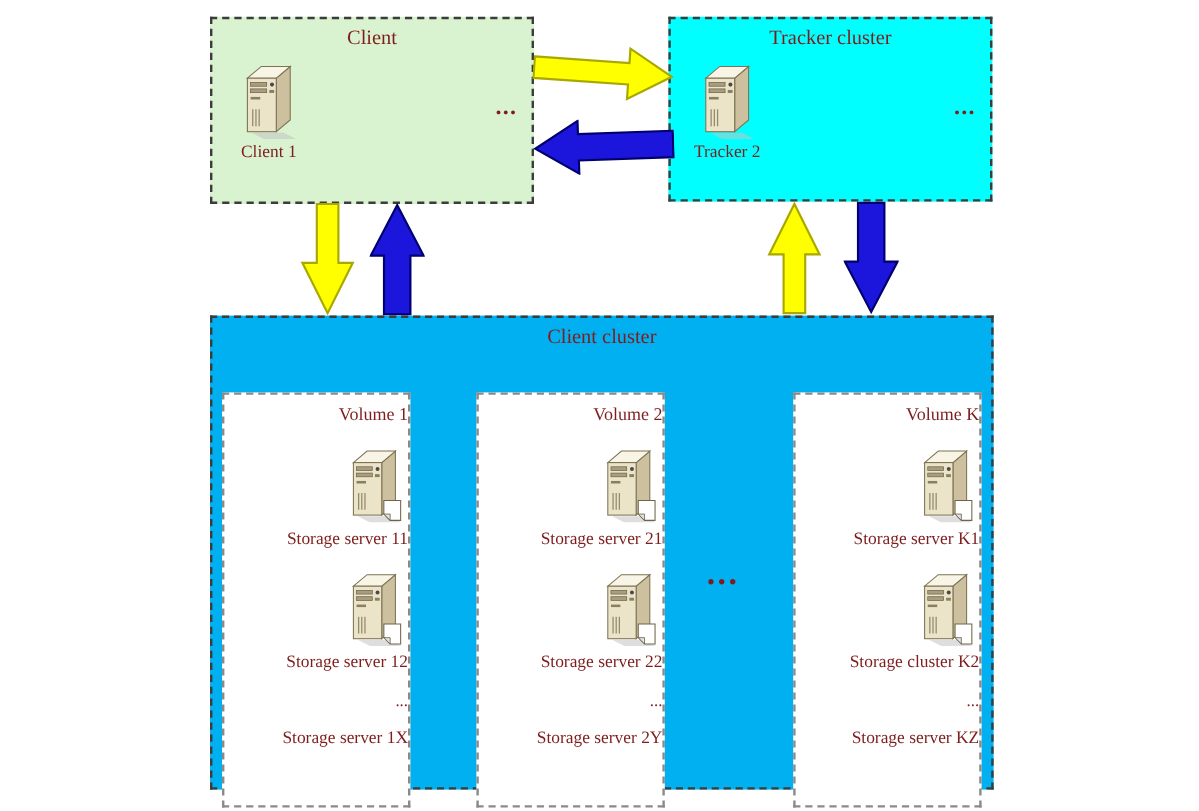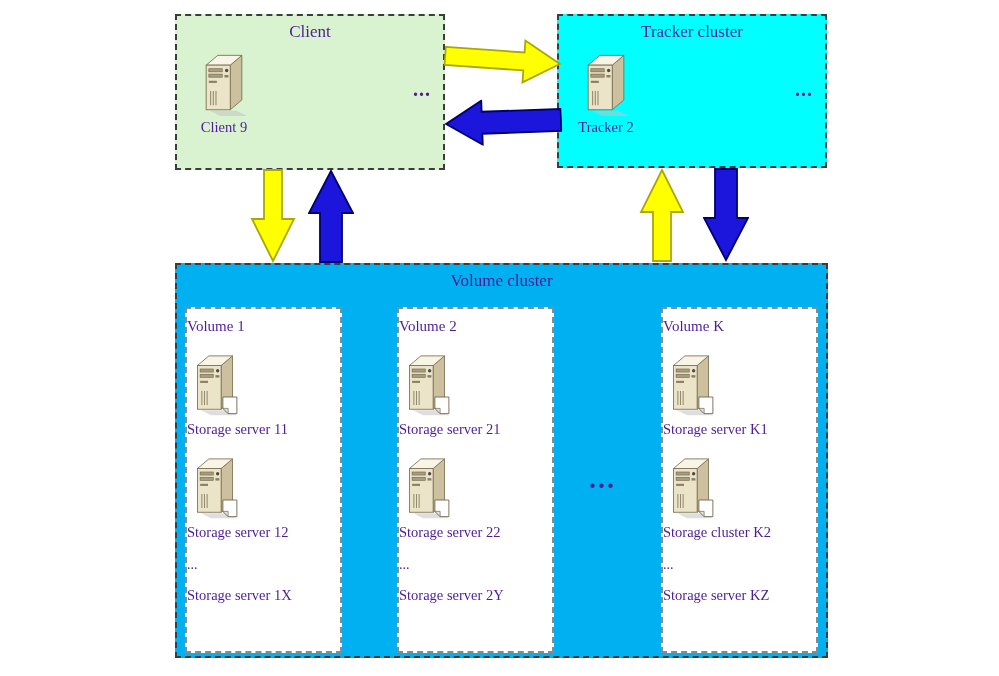--- a/index.html
+++ b/index.html
@@ -1,33 +1,33 @@
 <!DOCTYPE html>
 <html style="--client_bg: #d9f2cf; --tracker_bg: #00ffff; --storage_bg: #00b0f0; --arrow_yellow: #ffff00; --arrow_yellow_border: #a8a800; --arrow_blue: #1c16dd; --arrow_blue_border: #00006e;"><head>
 <meta charset="utf-8">
 <style>
   html,body { margin:0; padding:0; background:#ffffff; }
   .canvas {
     position:relative; width:999px; height:676px; background:#ffffff;
-    font-family:"Liberation Serif","DejaVu Serif",serif; color:#4c1d95; overflow:hidden;
+    font-family:"Liberation Serif","DejaVu Serif",serif; color:#7f1d1d; overflow:hidden;
   }
   .box { position:absolute; box-sizing:border-box; }
   .client-box  { left:175px; top:14px;  width:270px; height:156px; background:var(--client_bg,#d9f2cf);  border:2px dashed #3c3c3c; }
   .tracker-box { left:557px; top:14px;  width:270px; height:154px; background:var(--tracker_bg,#00ffff); border:2px dashed #3c3c3c; }
   .storage-box { left:175px; top:263px; width:653px; height:395px; background:var(--storage_bg,#00b0f0); border:2px dashed #3c3c3c; }
   .cluster-title { text-align:center; font-size:17px; padding-top:6px; }
   .server-row { display:flex; justify-content:space-between; align-items:flex-start; padding:8px 12px 0 12px; }
   .server-unit { display:flex; flex-direction:column; align-items:center; min-width:70px; }
   .icon { width:58px; height:66px; display:block; }
   .server-label { font-size:14.5px; margin-top:3px; white-space:nowrap; }
   .dots { font-size:20px; font-weight:bold; letter-spacing:1px; margin-top:28px; }
   .volume {
     position:absolute; width:157px; height:346px; background:#ffffff;
     border:2px dashed #8a8a8a; box-sizing:border-box;
-    display:flex; flex-direction:column; align-items:flex-start;
+    display:flex; flex-direction:column; align-items:flex-end;margin-top:20px;
   }
   .v-title { font-size:15px; margin-top:9px; }
   .volume .icon { width:56px; height:70px; margin-top:13px; }
   .v-dots { font-size:14px; margin-top:16px; }
   .v-last { margin-top:14px; }
   .storage-dots { position:absolute; left:412px; top:198px; font-size:28px; font-weight:bold; letter-spacing:2px; }
   .arrow { position:absolute; }
   .arrow-yellow polygon { fill:var(--arrow_yellow,#ffff00); stroke:var(--arrow_yellow_border,#a8a800); stroke-width:1.8; }
   .arrow-blue   polygon { fill:var(--arrow_blue,#1c16dd);   stroke:var(--arrow_blue_border,#00006e);   stroke-width:1.8; }
 </style>
@@ -58,41 +58,41 @@
 
 <div class="canvas">
 
   <div class="box client-box">
     <div class="cluster-title">Client</div>
     <div class="server-row">
       <div class="server-unit">
         <svg class="icon">
             <use href="#icon-server" xlink:href="#icon-server"></use>
           </svg>
-        <div class="server-label">Client 9</div>
+        <div class="server-label">Client 1</div>
       </div>
       <div class="dots">...</div>
     </div>
   </div>
 
   <div class="box tracker-box">
     <div class="cluster-title">Tracker cluster</div>
     <div class="server-row">
       <div class="server-unit">
         <svg class="icon">
             <use href="#icon-server" xlink:href="#icon-server"></use>
           </svg>
         <div class="server-label">Tracker 2</div>
       </div>
       <div class="dots">...</div>
     </div>
   </div>
 
   <div class="box storage-box">
-    <div class="cluster-title">Volume cluster</div>
+    <div class="cluster-title">Client cluster</div>
 
     <div class="volume" style="left:8px; top:42px;">
       <div class="v-title">Volume 1</div>
       <svg class="icon">
           <use href="#icon-server-file" xlink:href="#icon-server-file"></use>
         </svg>
       <div class="server-label">Storage server 11</div>
       <svg class="icon">
           <use href="#icon-server-file" xlink:href="#icon-server-file"></use>
         </svg>

